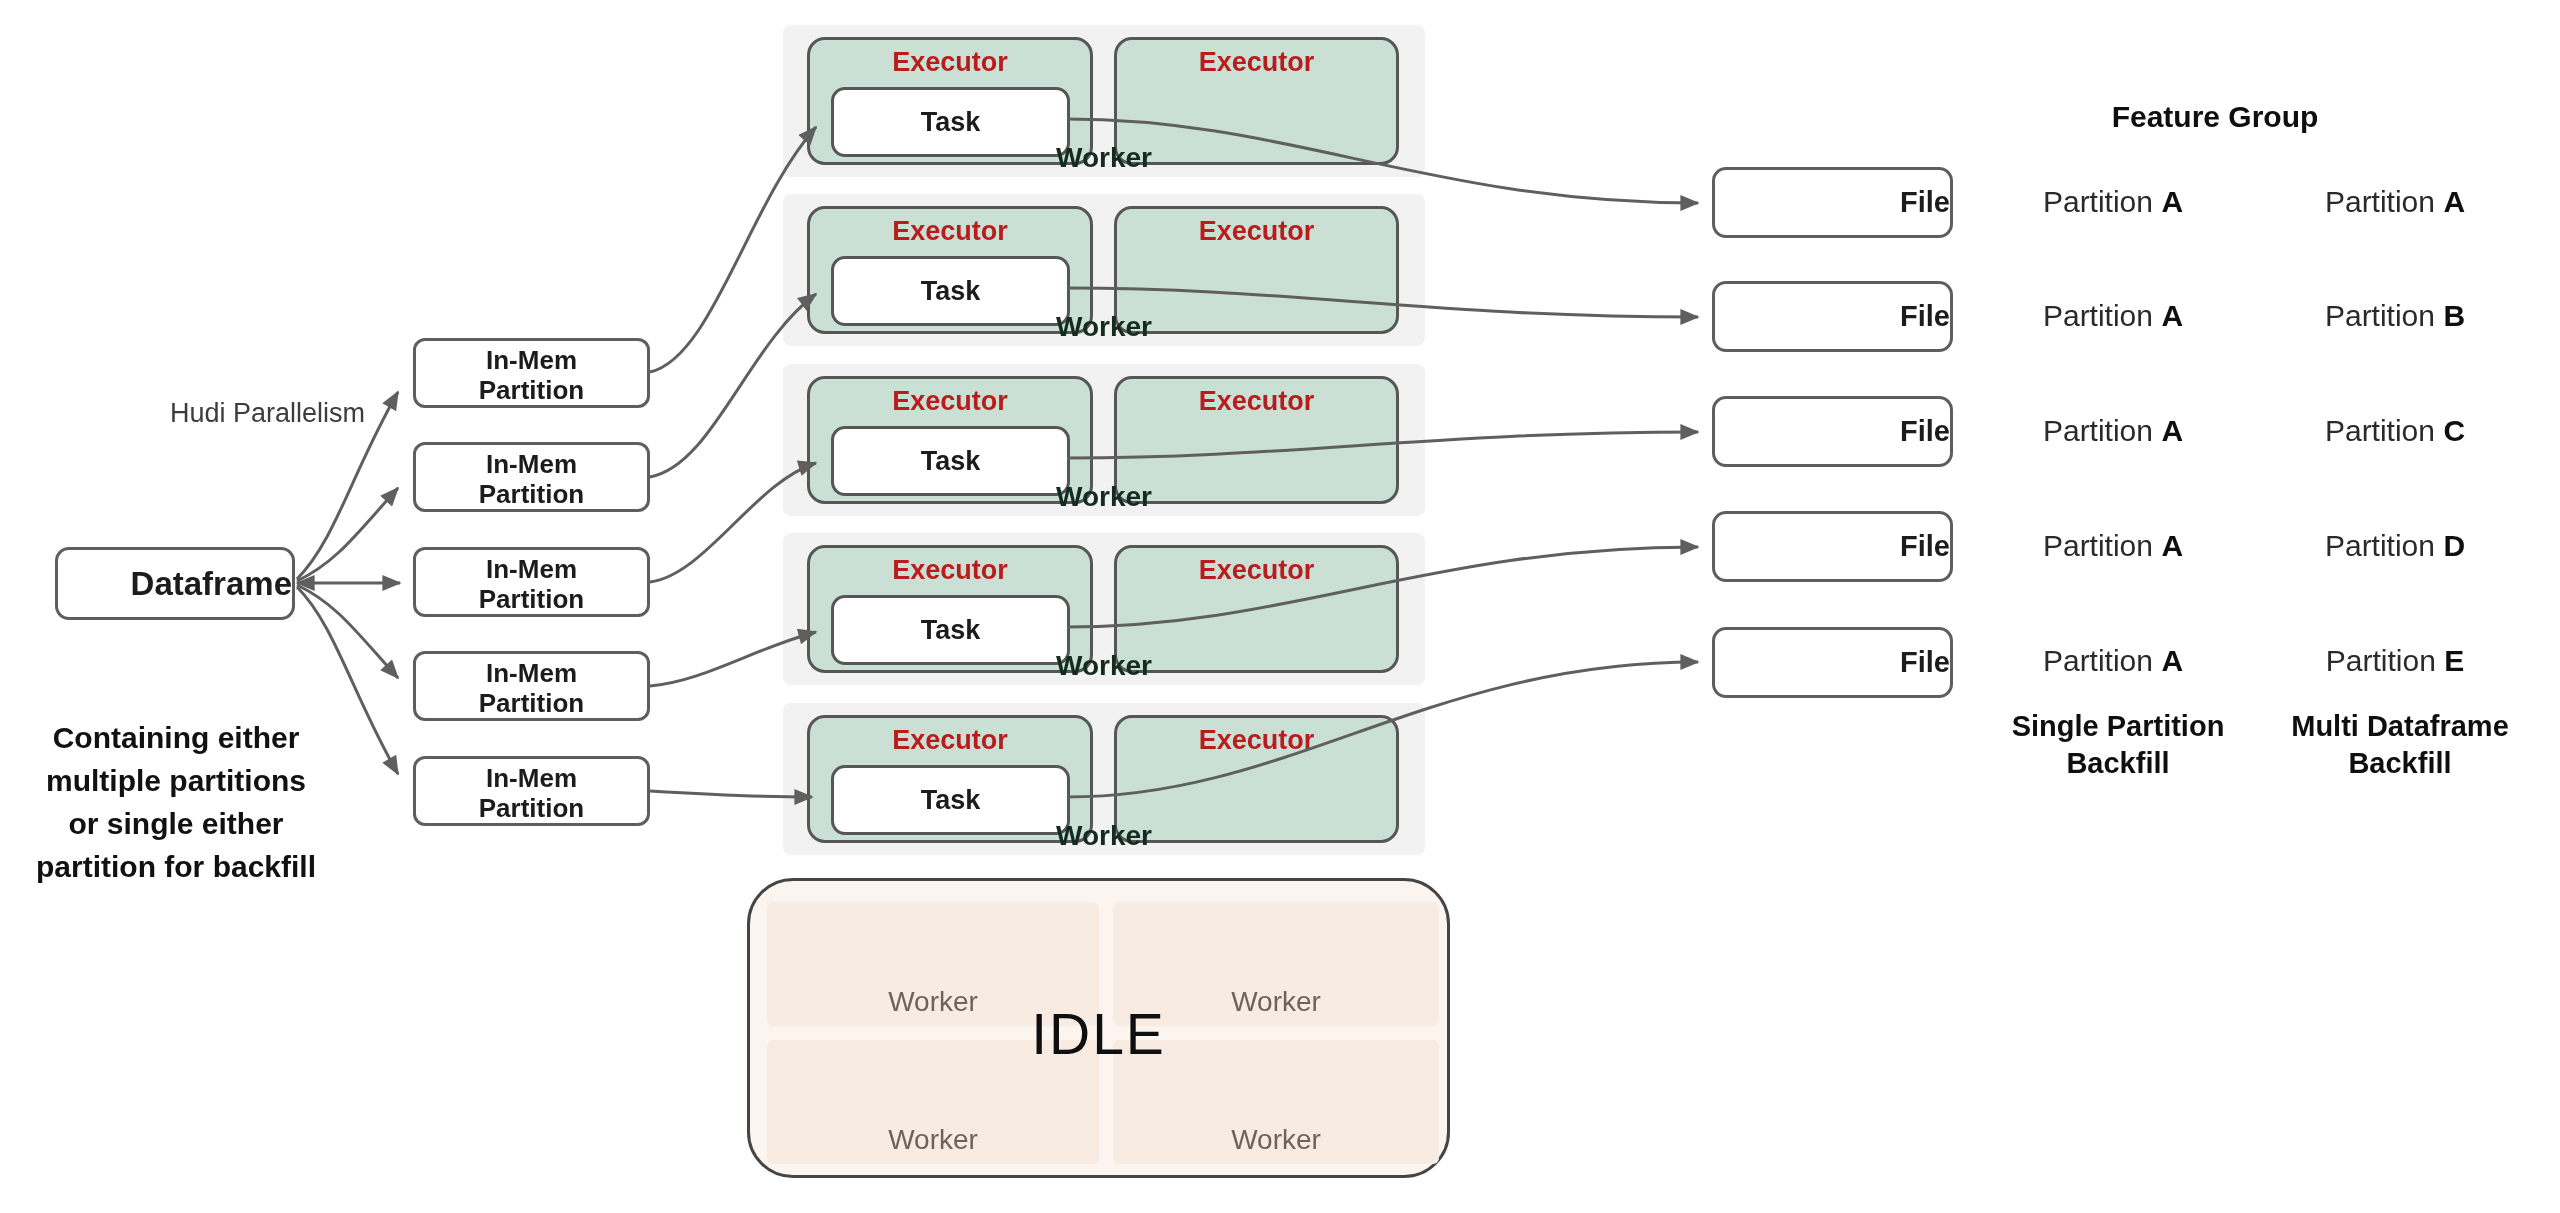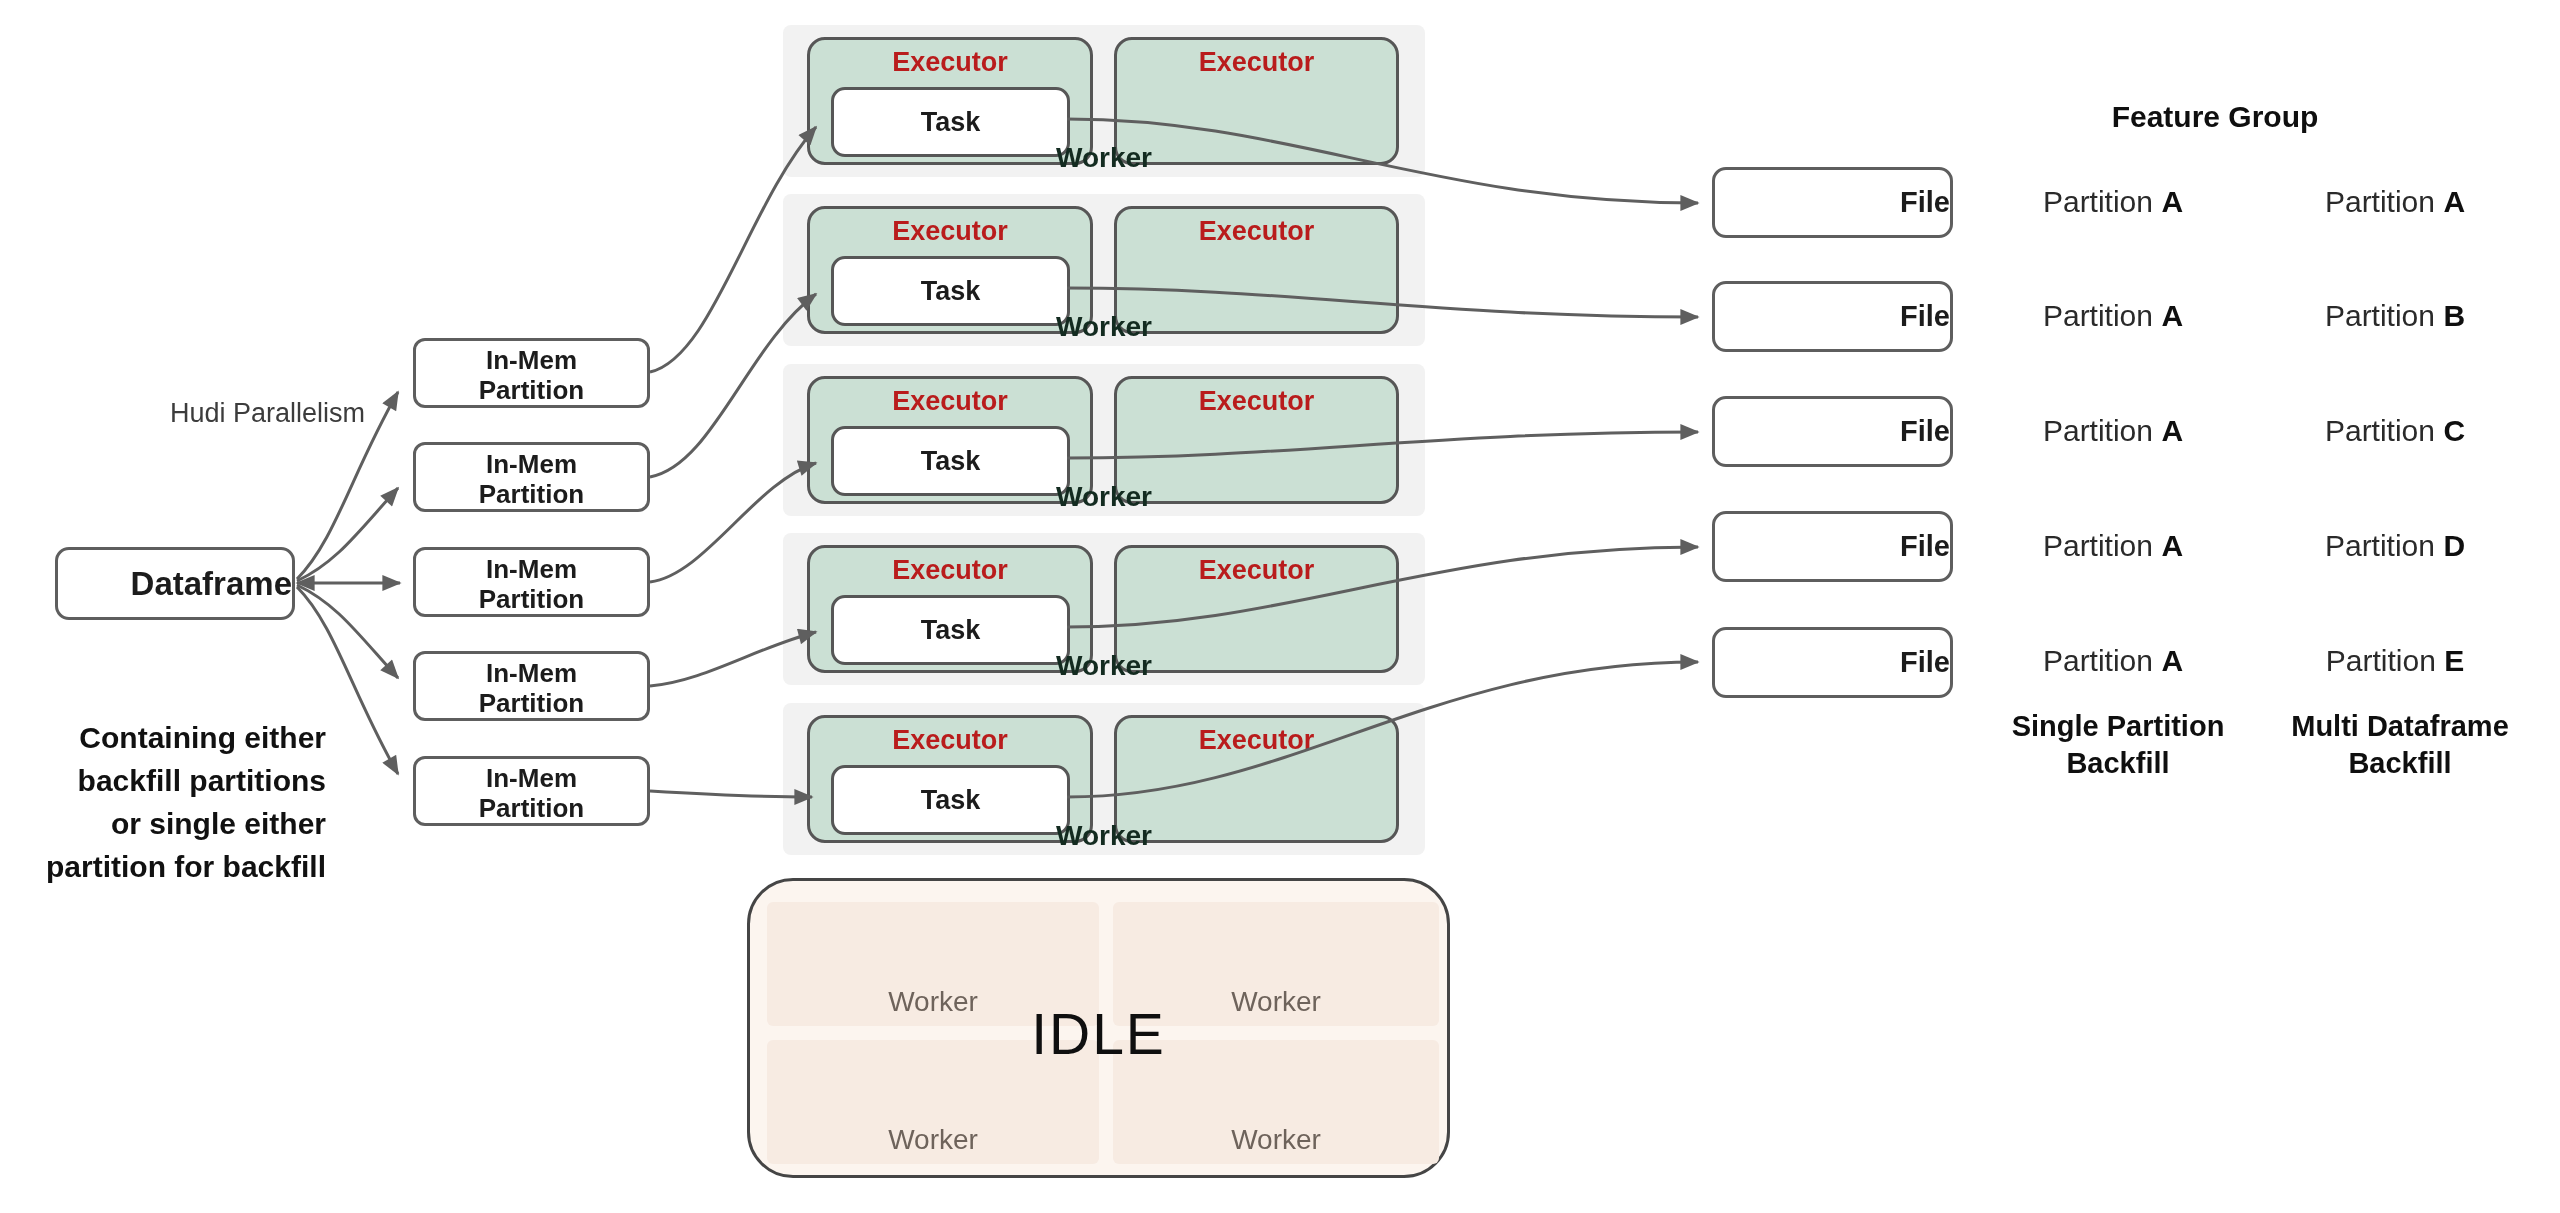--- a/index.html
+++ b/index.html
@@ -4,21 +4,21 @@
 <style>
   html,body{margin:0;padding:0;background:#ffffff;}
   .stage{position:relative;width:2560px;height:1213px;background:#ffffff;overflow:hidden;
          font-family:"Liberation Sans","DejaVu Sans",sans-serif;color:#1c1c1c;}
   .overlay{position:absolute;left:0;top:0;width:2560px;height:1213px;z-index:30;pointer-events:none;}
   .overlay path{fill:none;stroke:#5f5f5f;stroke-width:3;}
   .box{position:absolute;box-sizing:border-box;background:#ffffff;border:3px solid #5e5e5e;
        border-radius:14px;display:flex;align-items:center;justify-content:flex-end;
        font-weight:bold;z-index:10;}
   .dataframe{left:55px;top:547px;width:240px;height:73px;font-size:33px;}
-  .caption{position:absolute;left:26px;top:716px;width:300px;text-align:right;
+  .caption{position:absolute;left:26px;top:716px;width:300px;text-align:center;
            font-weight:bold;font-size:30px;line-height:43px;color:#111;z-index:10;}
   .hudi{position:absolute;left:170px;top:398px;width:260px;font-size:27px;font-weight:normal;
         color:#3c3c3c;z-index:10;}
   .inmem{width:237px;height:70px;left:413px;border-radius:12px;font-size:26px;line-height:30px;
          text-align:center;flex-direction:column;}
   .wgroup{position:absolute;left:783px;width:642px;height:152px;background:#f2f2f2;
           border-radius:8px;z-index:5;}
   .exec{position:absolute;top:12px;width:286px;height:128px;background:#cbe0d4;
         border:3px solid #565656;border-radius:18px;box-sizing:border-box;}
   .exec.left{left:24px;}
@@ -81,21 +81,21 @@
     <path d="M 1067 458 C 1290 458 1430 432 1698 432" marker-end="url(#arr)"></path>
     <path d="M 1067 627 C 1290 627 1430 547 1698 547" marker-end="url(#arr)"></path>
     <path d="M 1067 797 C 1290 797 1430 662 1698 662" marker-end="url(#arr)"></path>
   </svg>
 
   <div class="box dataframe">
     <span>Dataframe</span>
   </div>
   <div class="caption">
     <div>Containing either</div>
-    <div>backfill partitions</div>
+    <div>multiple partitions</div>
     <div>or single either</div>
     <div>partition for backfill</div>
   </div>
   <div class="hudi">Hudi Parallelism</div>
 
   <div class="box inmem" style="top:338px">
     <span>In-Mem</span>
     <span>Partition</span>
   </div>
   <div class="box inmem" style="top:442px">

